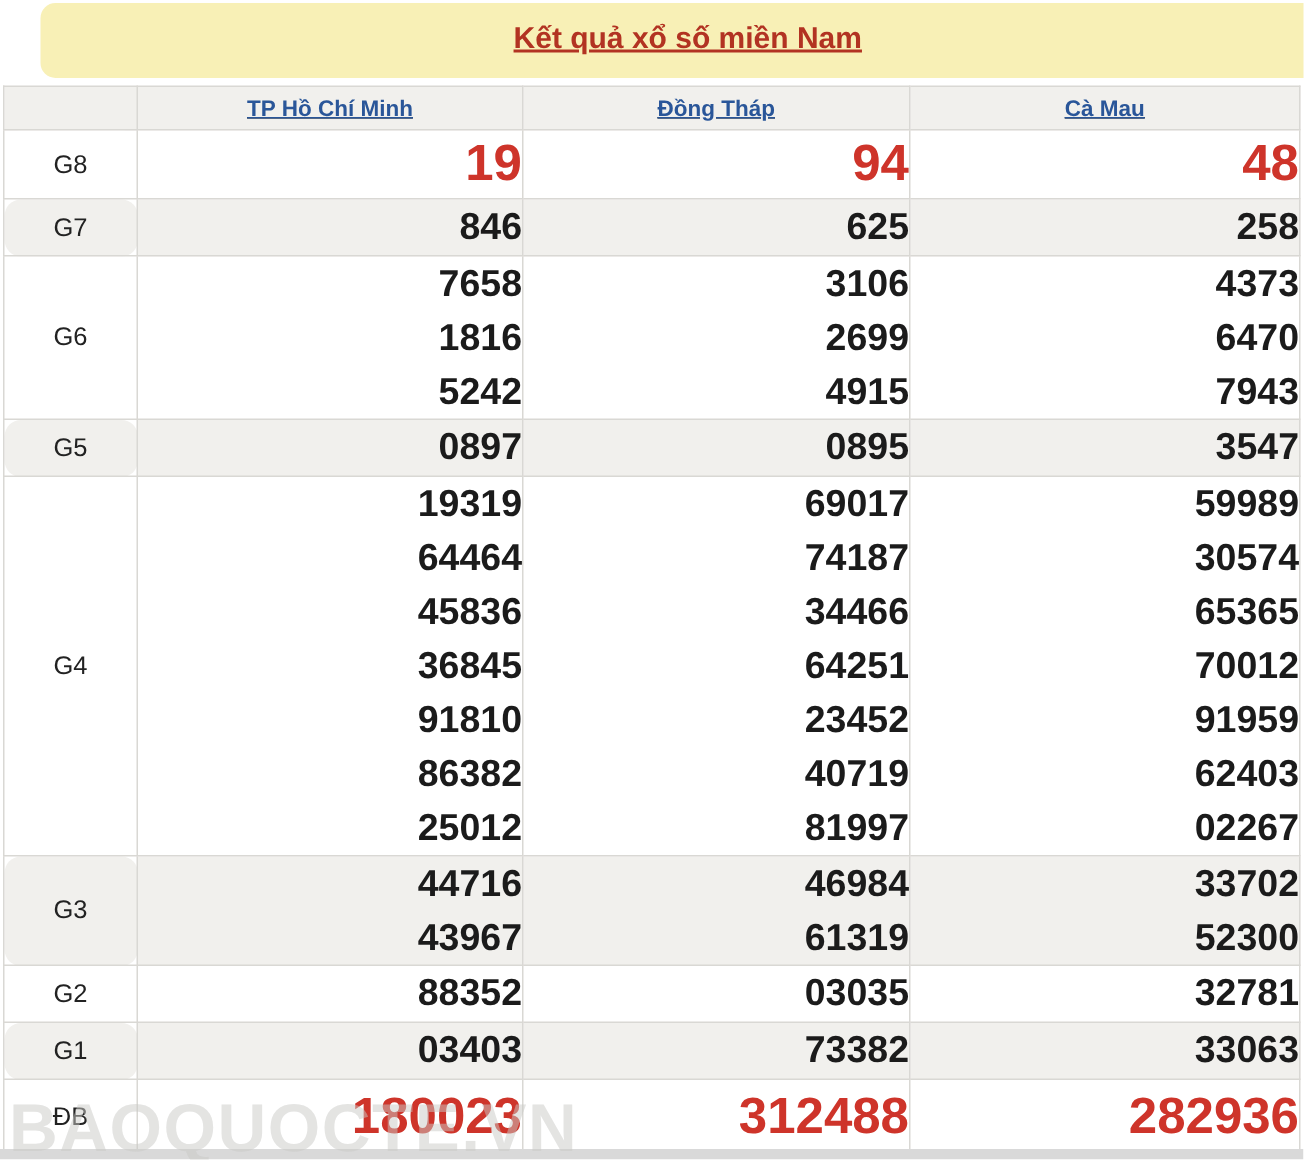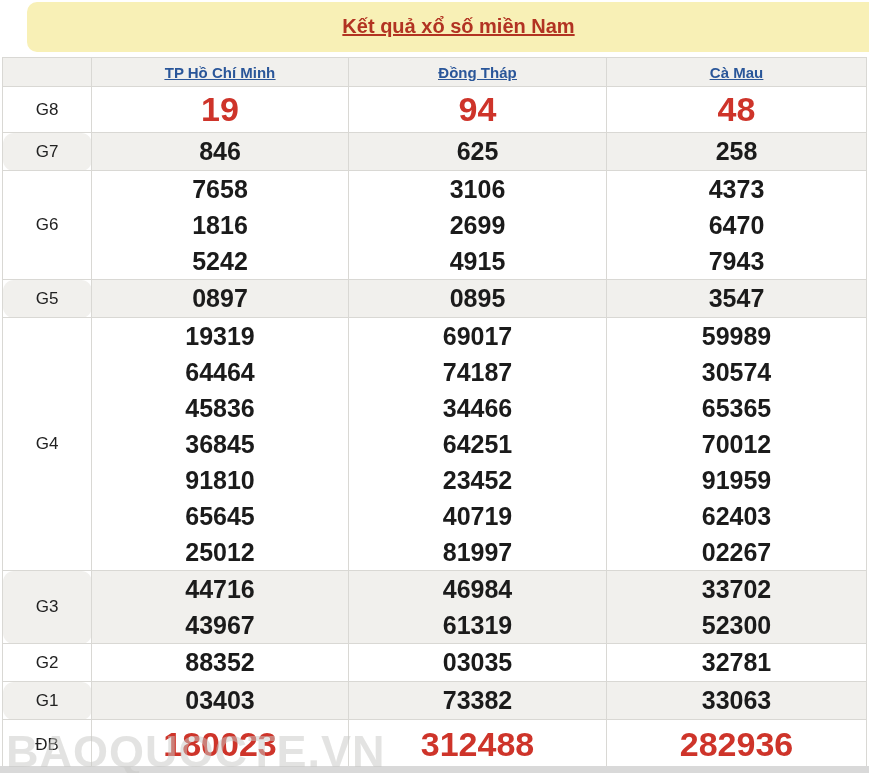--- a/index.html
+++ b/index.html
@@ -46,21 +46,21 @@
   thead tr{height:29px;text-decoration:underline;}
   thead th{font-size:15px;font-weight:700;}
   thead th .col-link{
     color:var(--header-link-blue);text-decoration:underline;cursor:pointer;
   }
   td.prize-label{
     font-size:17px;font-weight:400;color:#222222;border-radius:11px;
   }
   .num-line{
     font-size:25px;font-weight:700;color:var(--number-black);
-    line-height:36px;height:36px;letter-spacing:0px;
+    line-height:36px;height:36px;letter-spacing:0px;text-align:right;
   }
   tr.red-large .num-line{
     color:var(--number-red);font-size:34px;
   }
   tr.row-g8{height:45px;} tr.row-g8 .num-line{height:45px;line-height:45px;}
   tr.row-db{height:49px;} tr.row-db .num-line{height:49px;line-height:49px;}
   tr.row-single{height:37px;padding-left:48px;} tr.row-single .num-line{height:37px;line-height:37px;}
 
   
   .watermark{
@@ -156,21 +156,21 @@
           </td>
         </tr>
         <tr class="">
           <td class="prize-label">G4</td>
           <td>
             <div class="num-line">19319</div>
             <div class="num-line">64464</div>
             <div class="num-line">45836</div>
             <div class="num-line">36845</div>
             <div class="num-line">91810</div>
-            <div class="num-line">65645</div>
+            <div class="num-line">86382</div>
             <div class="num-line">25012</div>
           </td>
           <td>
             <div class="num-line">69017</div>
             <div class="num-line">74187</div>
             <div class="num-line">34466</div>
             <div class="num-line">64251</div>
             <div class="num-line">23452</div>
             <div class="num-line">40719</div>
             <div class="num-line">81997</div>

